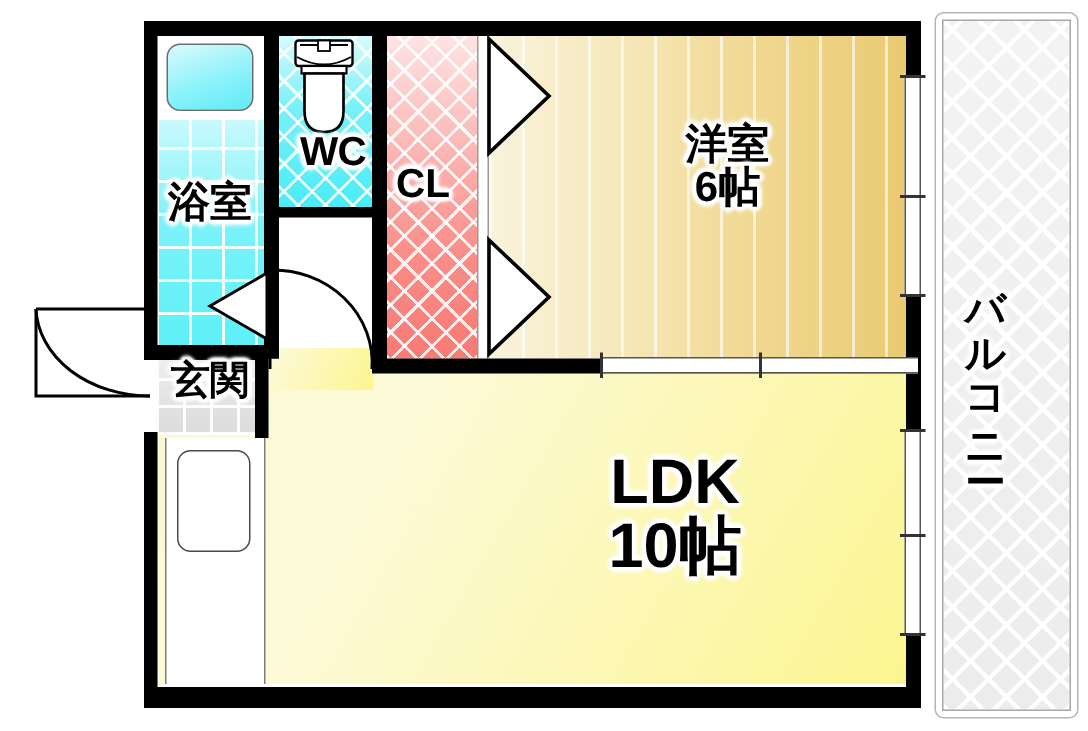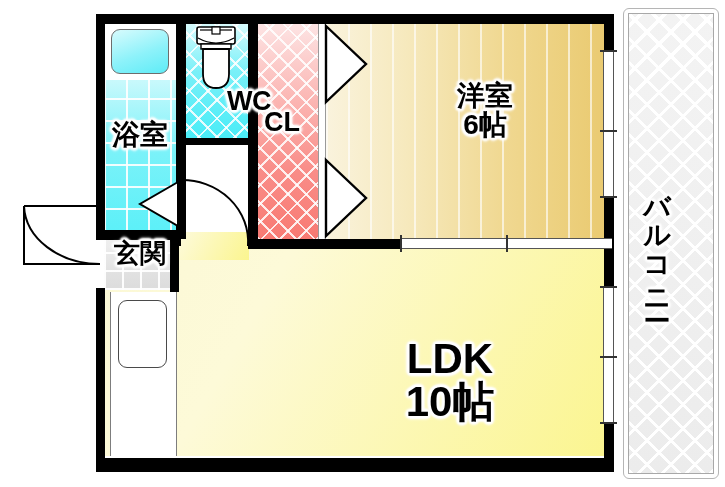--- a/index.html
+++ b/index.html
@@ -194,29 +194,29 @@
     <rect x="5" y="1" width="38" height="17" rx="2" fill="#ffffff" stroke="#000" stroke-width="1.6"></rect>
     <path d="M8 4 L40 4" stroke="#000" stroke-width="1.2"></path>
     <rect x="20" y="1" width="8" height="7" fill="#ffffff" stroke="#000" stroke-width="1.2"></rect>
     <path d="M6 12 Q24 22 42 12" stroke="#000" stroke-width="1.2" fill="none"></path>
     <rect x="9" y="18" width="30" height="5" fill="#ffffff" stroke="#000" stroke-width="1.4"></rect>
     <path d="M11 23 L11 48 Q11 62 24 62 Q37 62 37 48 L37 23 Z" fill="#ffffff" stroke="#000" stroke-width="1.8"></path>
   </svg>
 
   <div class="lbl" style="left:104px;top:121px;width:72px;font-size:28px;">浴室</div>
 
-  <div class="lbl" style="left:186px;top:88px;width:72px;font-size:27px;letter-spacing:-0.5px;padding-left:27px;">WC</div>
+  <div class="lbl" style="left:186px;top:88px;width:72px;font-size:27px;letter-spacing:-0.5px;">WC</div>
 
   <div class="lbl" style="left:258px;top:109px;width:48px;font-size:27px;">CL</div>
 
   <div class="lbl" style="left:100px;top:240px;width:80px;font-size:26px;">玄関</div>
 
   <div class="lbl" style="left:390px;top:82px;width:190px;font-size:28px;">
     <span>洋室</span><br>
     <span>6帖</span>
   </div>
 
-  <div class="lbl" style="left:355px;top:300px;width:190px;font-size:42px;margin-top:38px;">
+  <div class="lbl" style="left:355px;top:300px;width:190px;font-size:42px;">
     <span>LDK</span><br>
     <span>10帖</span>
   </div>
 
 </div>
 
 </body></html>

